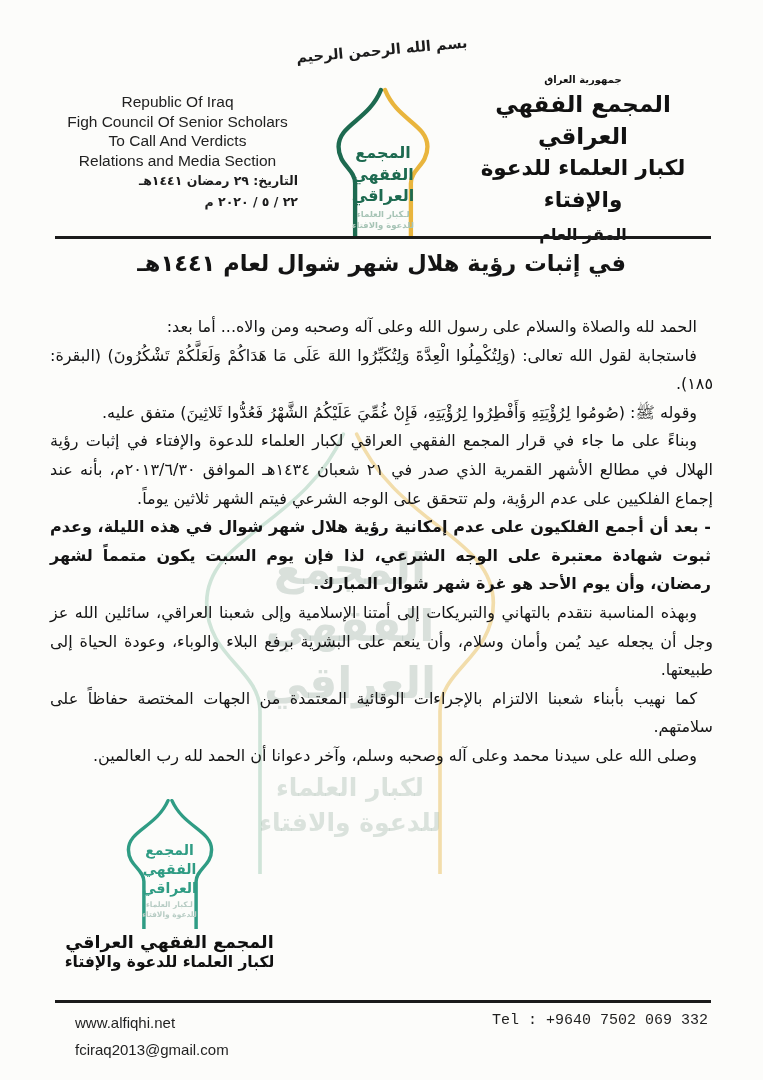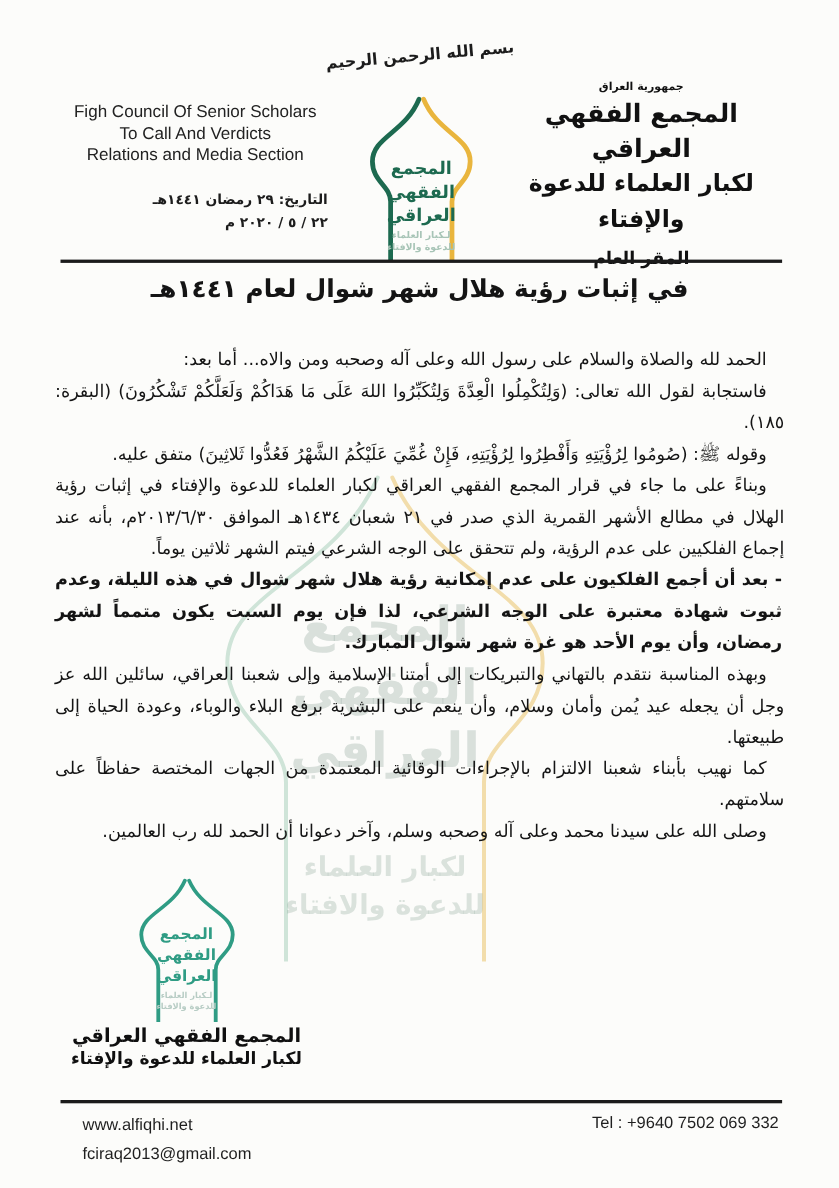--- a/index.html
+++ b/index.html
@@ -52,21 +52,21 @@
   .sig-logo svg{position:absolute;left:0;top:0;}
   .sig-name{position:absolute;left:0;right:0;top:44px;text-align:center;
     font-weight:bold;font-size:14px;line-height:19px;color:#2f9c84;}
   .sig-sub{position:absolute;left:0;right:0;top:103px;text-align:center;
     font-size:7.5px;line-height:10px;color:#b7ccc4;font-weight:bold;}
   .sig-line1{font-size:17.5px;font-weight:bold;margin-top:3px;color:#101010;}
   .sig-line2{font-size:15.5px;font-weight:bold;margin-top:1px;color:#101010;}
   
   .footer-left{position:absolute;left:75px;top:1010px;font-family:"Liberation Sans",sans-serif;
     font-size:15px;line-height:26.5px;color:#1f1f1f;z-index:2;}
-  .footer-right{position:absolute;right:55px;top:1012px;font-family:Liberation Sans, sans-serif;
+  .footer-right{position:absolute;right:55px;top:1012px;font-family:Liberation Mono, monospace;
     font-size:15px;color:#1f1f1f;z-index:2;}
 </style>
 </head>
 <body>
 
 <div class="page">
 
   <div class="watermark">
     <svg width="400" height="452" viewBox="0 0 120 150" preserveAspectRatio="none">
       <path d="M 33 150 L 33 96 C 33 82 17 78 17 60 C 17 38 46 34 58 4" fill="none" stroke="#cfe4d8" stroke-width="1.1" stroke-linecap="round"></path>
@@ -81,20 +81,21 @@
       <div>لكبار العلماء</div>
       <div>للدعوة والافتاء</div>
     </div>
   </div>
 
   <div class="bismillah">
     <span>بسم الله الرحمن الرحيم</span>
   </div>
 
   <div class="english-block">
+    <div>Republic Of Iraq</div>
     <div>Figh Council Of Senior Scholars</div>
     <div>To Call And Verdicts</div>
     <div>Relations and Media Section</div>
   </div>
 
   <div class="ref-block">
     <div>التاريخ: ٢٩ رمضان ١٤٤١هـ</div>
     <div>٢٢ / ٥ / ٢٠٢٠ م</div>
   </div>
 

